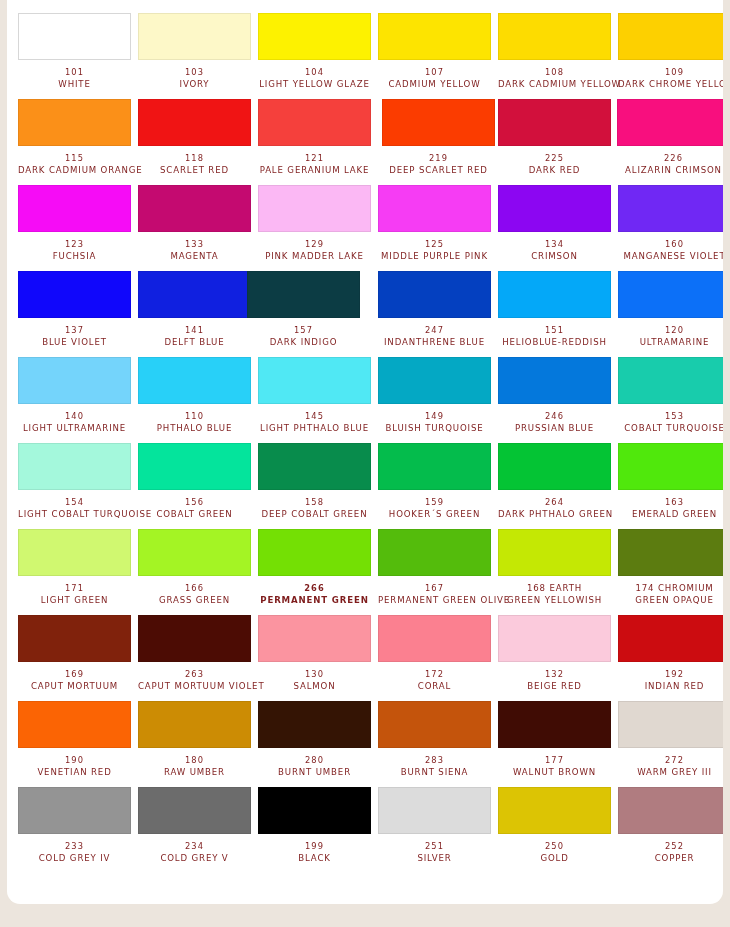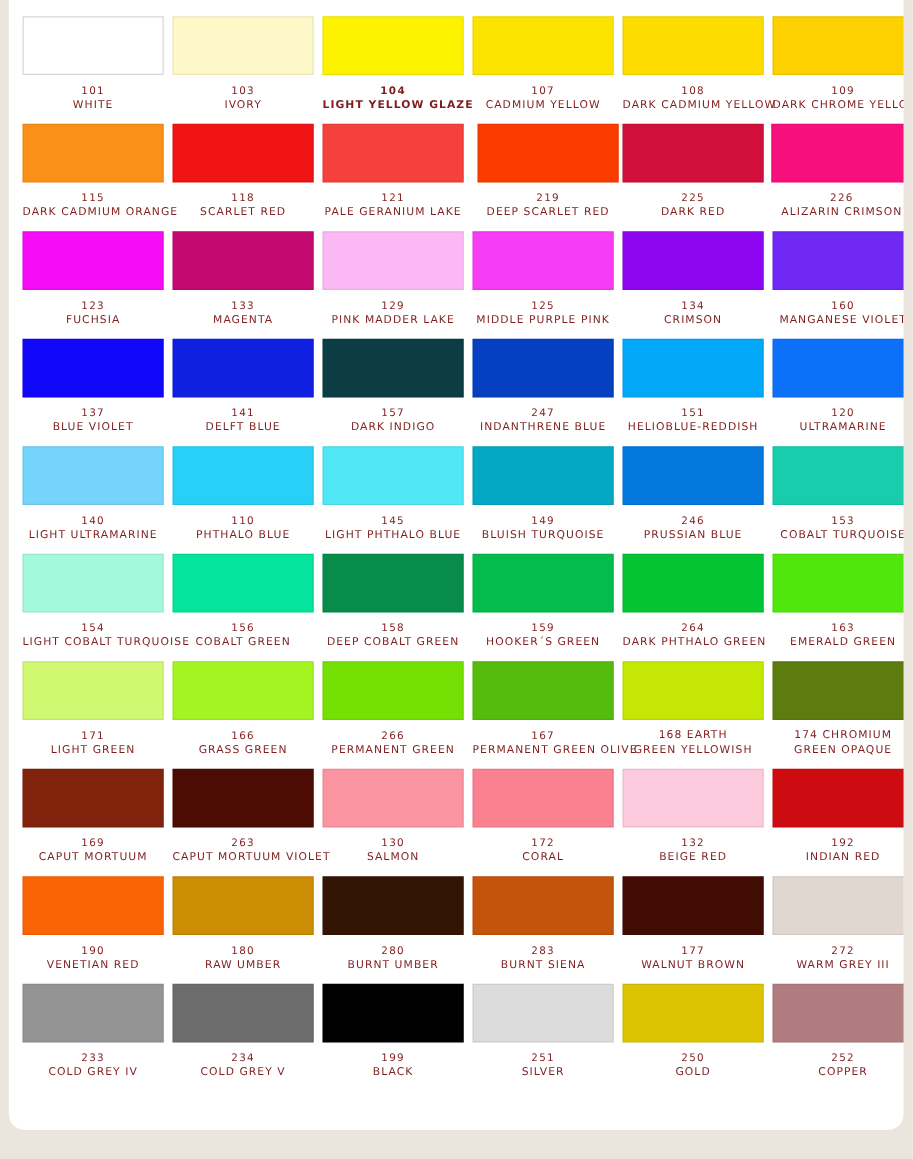--- a/index.html
+++ b/index.html
@@ -96,21 +96,21 @@
               <span class="cname">WHITE</span>
             </div>
           </div>
           <div class="cell" style="left: 127px;">
             <div class="swatch" title="IVORY" style="background: rgb(253, 248, 200);"></div>
             <div class="labels">
               <span class="code">103</span>
               <span class="cname">IVORY</span>
             </div>
           </div>
-          <div class="cell" style="left: 247px; font-weight: bold;">
+          <div class="cell" style="left: 247px;">
             <div class="swatch" title="LIGHT YELLOW GLAZE" style="background: rgb(253, 242, 0);"></div>
             <div class="labels">
               <span class="code">104</span>
               <span class="cname">LIGHT YELLOW GLAZE</span>
             </div>
           </div>
           <div class="cell" style="left: 367px;">
             <div class="swatch" title="CADMIUM YELLOW" style="background: rgb(253, 228, 0);"></div>
             <div class="labels">
               <span class="code">107</span>
@@ -228,21 +228,21 @@
               <span class="cname">BLUE VIOLET</span>
             </div>
           </div>
           <div class="cell" style="left: 127px;">
             <div class="swatch" title="DELFT BLUE" style="background: rgb(16, 32, 224);"></div>
             <div class="labels">
               <span class="code">141</span>
               <span class="cname">DELFT BLUE</span>
             </div>
           </div>
-          <div class="cell" style="left: 247px;">
+          <div class="cell" style="left: 236px;">
             <div class="swatch" title="DARK INDIGO" style="background: rgb(12, 60, 68);"></div>
             <div class="labels">
               <span class="code">157</span>
               <span class="cname">DARK INDIGO</span>
             </div>
           </div>
           <div class="cell" style="left: 367px;">
             <div class="swatch" title="INDANTHRENE BLUE" style="background: rgb(4, 64, 192);"></div>
             <div class="labels">
               <span class="code">247</span>
@@ -360,21 +360,21 @@
               <span class="cname">LIGHT GREEN</span>
             </div>
           </div>
           <div class="cell" style="left: 127px;">
             <div class="swatch" title="GRASS GREEN" style="background: rgb(164, 244, 36);"></div>
             <div class="labels">
               <span class="code">166</span>
               <span class="cname">GRASS GREEN</span>
             </div>
           </div>
-          <div class="cell" style="left: 247px;">
+          <div class="cell" style="left: 247px; font-weight: bold;">
             <div class="swatch" title="PERMANENT GREEN" style="background: rgb(116, 224, 4);"></div>
             <div class="labels">
               <span class="code">266</span>
               <span class="cname">PERMANENT GREEN</span>
             </div>
           </div>
           <div class="cell" style="left: 367px;">
             <div class="swatch" title="PERMANENT GREEN OLIVE" style="background: rgb(84, 188, 12);"></div>
             <div class="labels">
               <span class="code">167</span>

